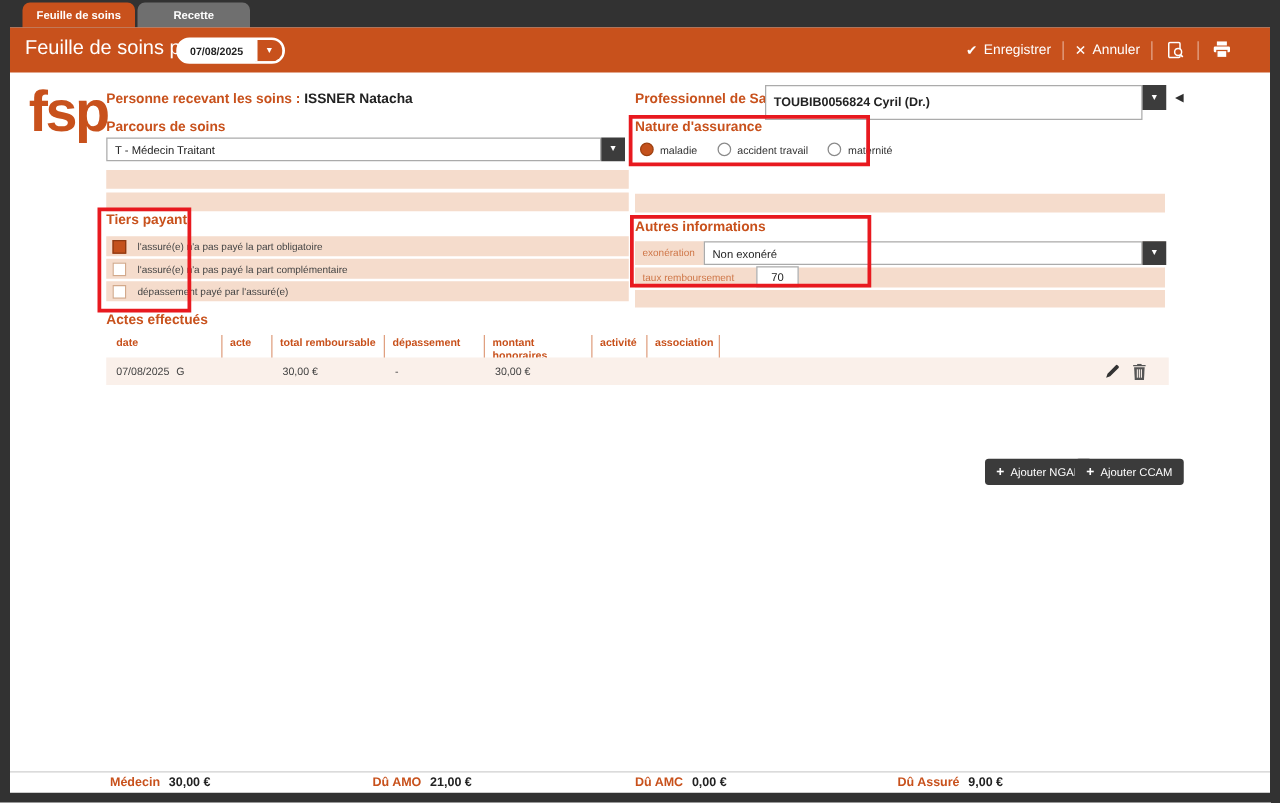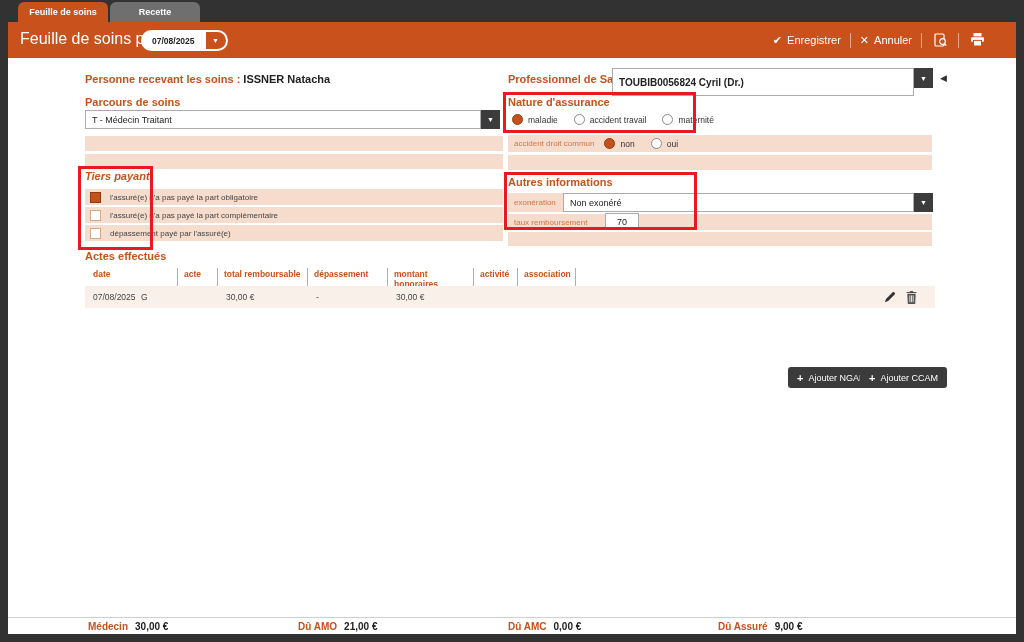--- a/index.html
+++ b/index.html
@@ -110,20 +110,21 @@
           <svg width="15" height="14" viewBox="0 0 15 14">
             <rect x="3.5" y="0" width="8" height="3.4" fill="#fff"></rect>
             <rect x="1" y="4.2" width="13" height="4.6" rx="1" fill="#fff"></rect>
             <rect x="3.5" y="7.4" width="8" height="5.6" fill="#fff" stroke="#c8511c" stroke-width="1"></rect>
           </svg>
         </span>
       </div>
     </div>
   </div>
 
+  <div class="fsp-logo">fsp</div>
 
   <div class="lbl-strong" style="left:77px; top:51px;">
     <span>Personne recevant les soins :</span>
     <span class="val-strong">ISSNER Natacha</span>
   </div>
 
   <div class="lbl-strong" style="left:500px; top:51px;">Professionnel de Santé:</div>
   <div class="tbox" style="left:604px; top:46px; width:302px; height:28px; font-weight:bold; font-size:10px;">TOUBIB0056824 Cyril (Dr.)</div>
   <div class="dd-btn" style="left:906px; top:46px; width:19px; height:20px;">
     <span>▼</span>
@@ -142,30 +143,23 @@
   <div class="lbl-strong" style="left:500px; top:74px;">Nature d'assurance</div>
   <div style="position:absolute; left:504px; top:92px; display:flex; align-items:center;">
     <span class="radio sel"></span>
     <span class="radio-lbl">maladie</span>
     <span class="radio" style="margin-left:16px;"></span>
     <span class="radio-lbl">accident travail</span>
     <span class="radio" style="margin-left:16px;"></span>
     <span class="radio-lbl">maternité</span>
   </div>
 
-  <div class="salmon" style="left:500px; top:113px; width:424px; height:17px; padding-left:6px;">
-    <span class="sub-lbl">accident droit commun</span>
-    <span class="radio sel" style="margin-left:10px;"></span>
-    <span class="radio-lbl">non</span>
-    <span class="radio" style="margin-left:16px;"></span>
-    <span class="radio-lbl">oui</span>
-  </div>
   <div class="salmon" style="left:500px; top:133px; width:424px; height:15px;"></div>
 
-  <div class="lbl-strong" style="left:77px; top:148px;font-style:italic;">Tiers payant</div>
+  <div class="lbl-strong" style="left:77px; top:148px;">Tiers payant</div>
   <div class="salmon" style="left:77px; top:167px; width:418px; height:16px; padding-left:5px;">
     <span class="cb checked"></span>
     <span class="cb-lbl">l'assuré(e) n'a pas payé la part obligatoire</span>
   </div>
   <div class="salmon" style="left:77px; top:185px; width:418px; height:16px; padding-left:5px;">
     <span class="cb"></span>
     <span class="cb-lbl">l'assuré(e) n'a pas payé la part complémentaire</span>
   </div>
   <div class="salmon" style="left:77px; top:203px; width:418px; height:16px; padding-left:5px;">
     <span class="cb"></span>

